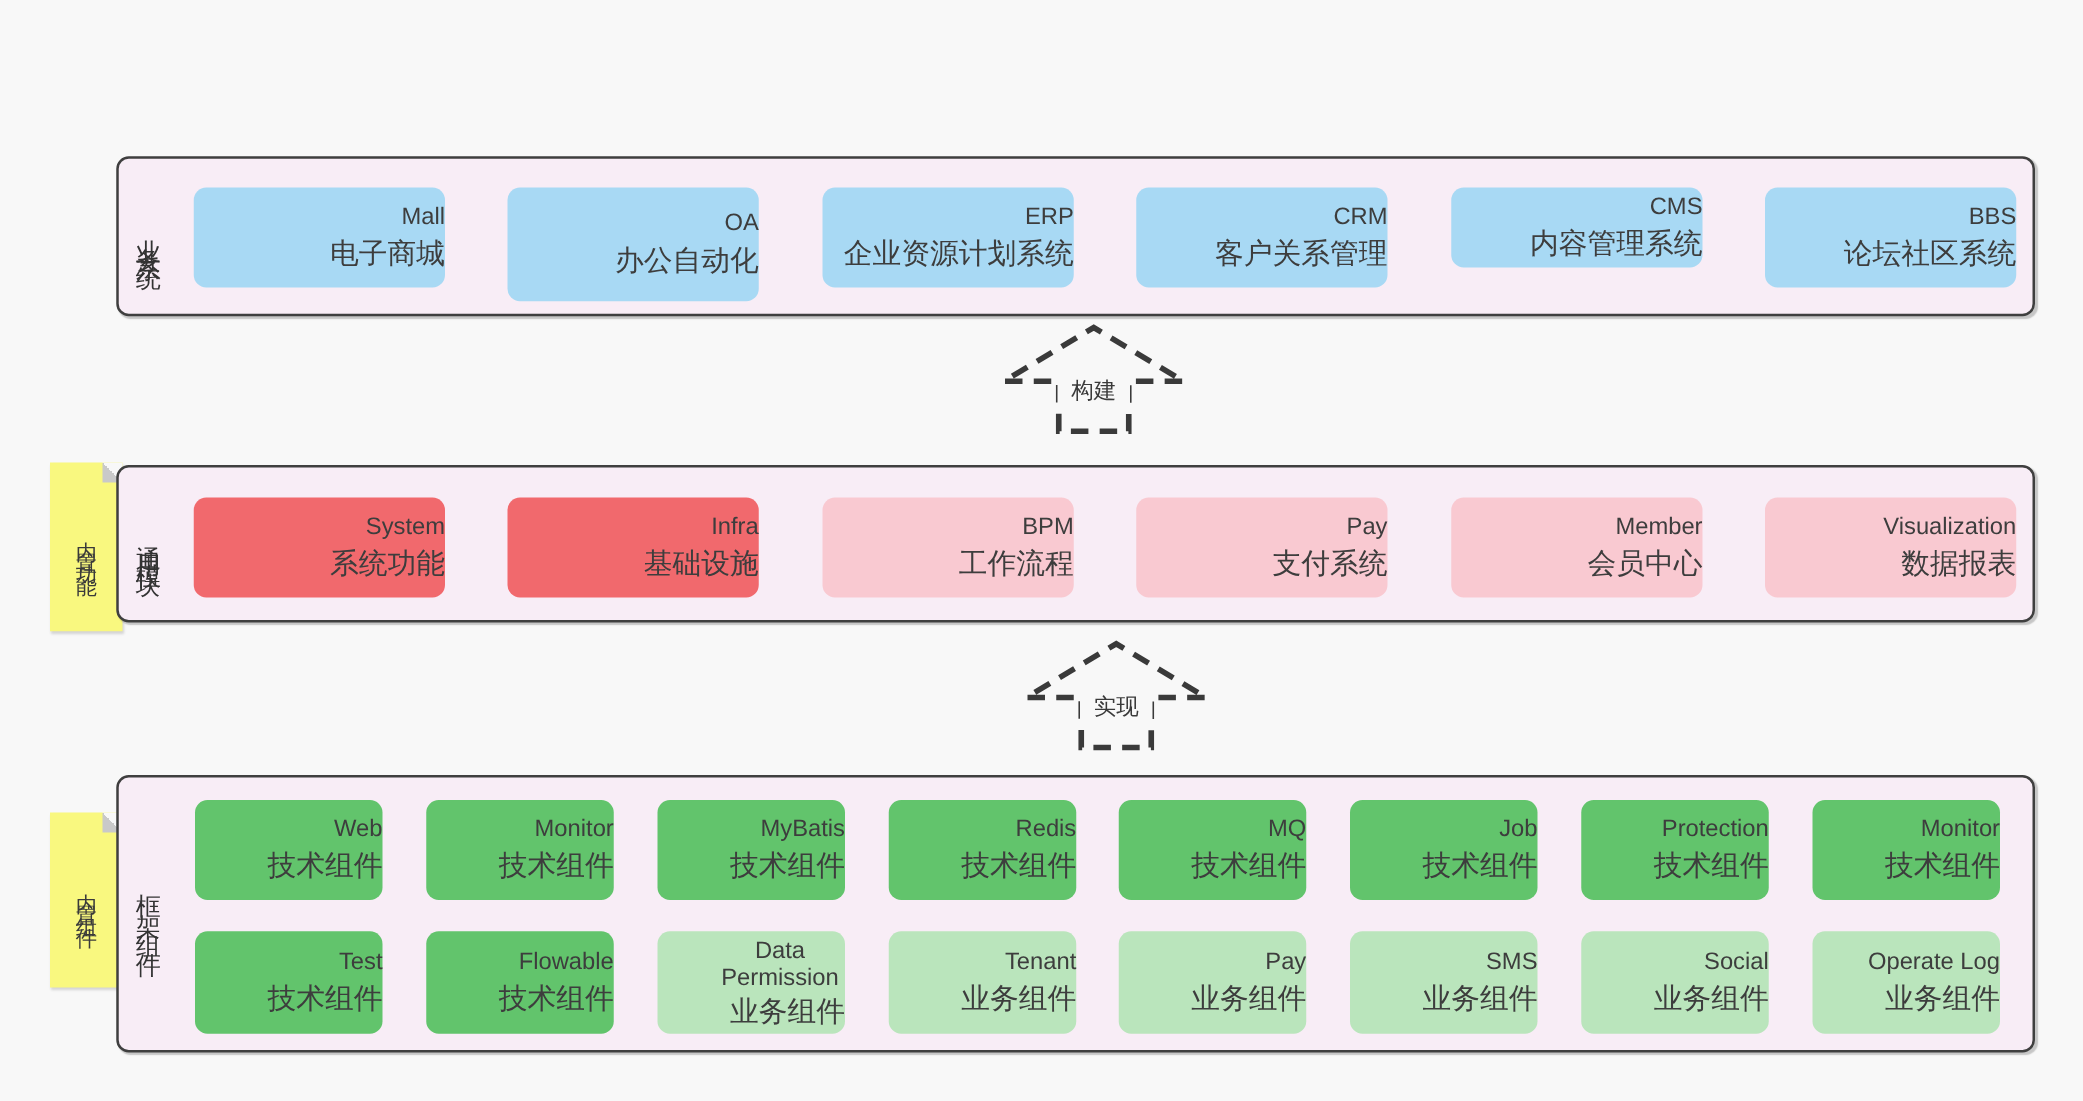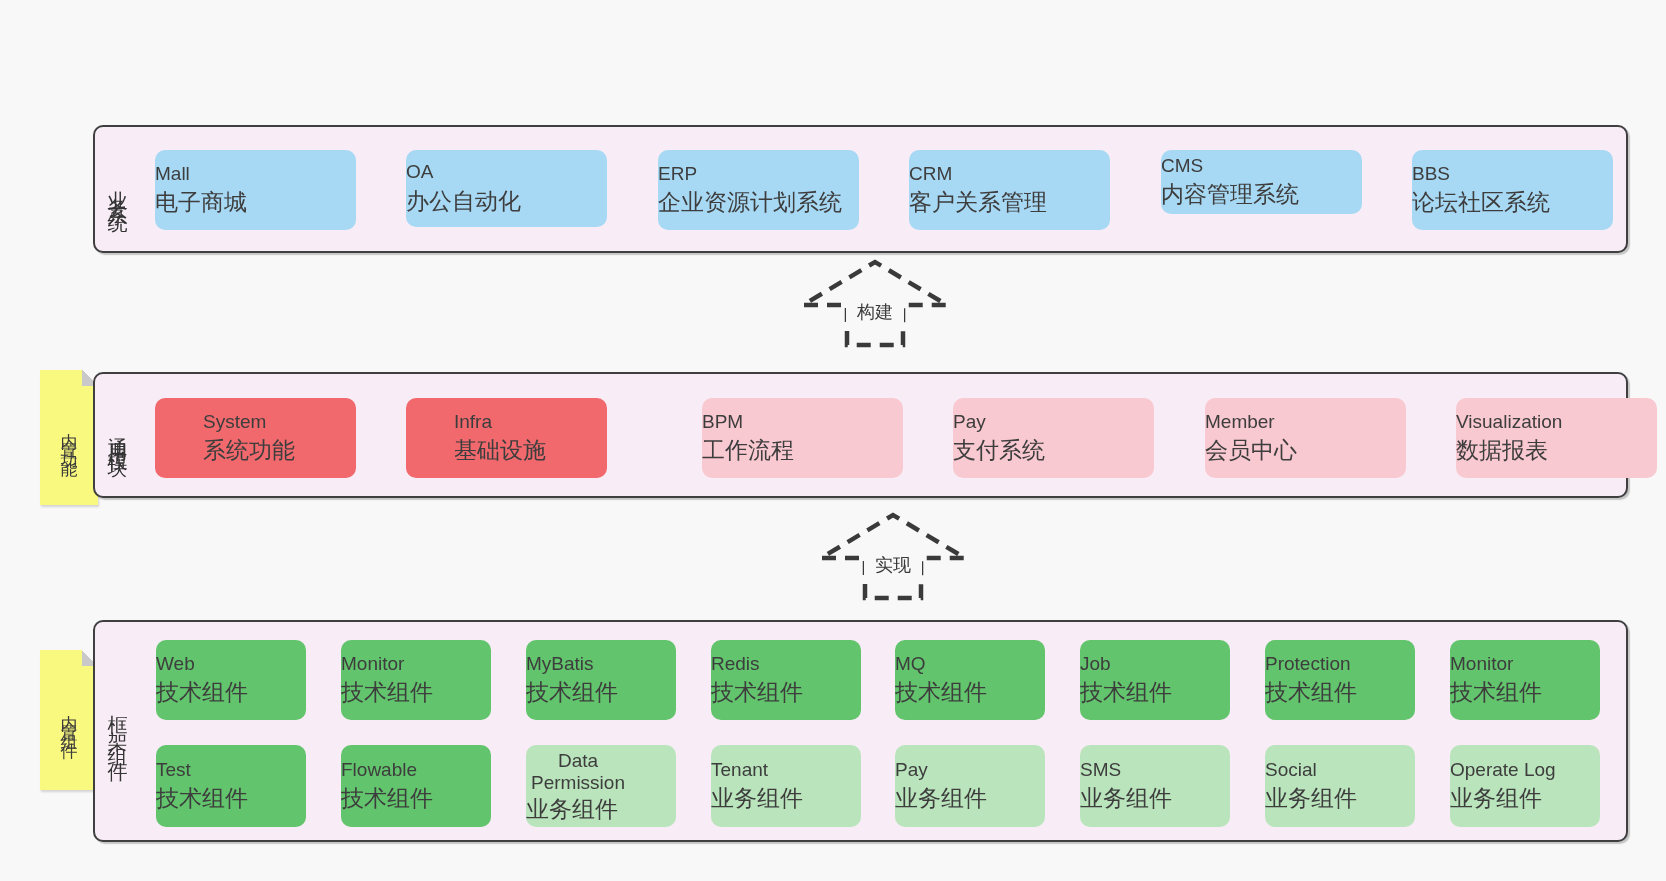--- a/index.html
+++ b/index.html
@@ -10,27 +10,27 @@
   .vlabel{writing-mode:vertical-rl;text-orientation:upright;}
   .panel-label{position:absolute;left:10px;top:50%;transform:translateY(-50%);
                font-size:20px;letter-spacing:7px;color:#333;}
   .panel-label.wide{letter-spacing:16px;}
   .sticky{position:absolute;background:#f9f87f;z-index:1;box-shadow:1px 2px 2px rgba(0,0,0,.15);}
   .fold{position:absolute;top:0;right:0;width:16px;height:16px;
         background:linear-gradient(to bottom left,#f8f8f8 0 50%,#c9c9c9 50% 100%);}
   .sticky-label{position:absolute;left:50%;top:50%;transform:translate(-50%,-50%);
                 font-size:17px;letter-spacing:9px;color:#3a3a3a;}
   .box{position:absolute;border-radius:10px;display:flex;flex-direction:column;
-       justify-content:center;align-items:flex-start;text-align:center;box-sizing:border-box;
+       justify-content:center;align-items:flex-end;text-align:center;box-sizing:border-box;
        line-height:1.3;}
   .box .en{font-size:19px;}
   .box .zh{font-size:23px;margin-top:2px;}
   .blue{background:#a8d9f4;}
   .red{background:#f1696d;padding-left:48px;}
-  .pink{background:#f9c9d1;margin-left:44px;}
+  .pink{background:#f9c9d1;}
   .green{background:#62c46c;}
   .lgreen{background:#bae5bc;}
   .wrap3{line-height:1.15;}
   .wrap3 .en{max-width:104px;}
   .arrow{position:absolute;z-index:1;overflow:visible;}
   .arrow-path{fill:none;stroke:#3a3a3a;stroke-width:4.5;stroke-dasharray:14 9;}
   .arrow-label-bg{fill:#f8f8f8;}
   .arrow-label{font-size:18px;fill:#3a3a3a;text-anchor:middle;
                font-family:"Liberation Sans","DejaVu Sans",sans-serif;}
 </style>
@@ -38,21 +38,21 @@
 <body>
 
 <div class="stage">
 
   <div class="panel" style="left:93px;top:125px;width:1535px;height:128px">
     <div class="vlabel panel-label">业务系统</div>
     <div class="box blue" style="left:60px;top:23px;width:201px;height:80px">
       <div class="en">Mall</div>
       <div class="zh">电子商城</div>
     </div>
-    <div class="box blue" style="left:311px;top:23px;width:201px;height:77px">
+    <div class="box blue" style="left:311px;top:23px;width:201px;height:91px">
       <div class="en">OA</div>
       <div class="zh">办公自动化</div>
     </div>
     <div class="box blue" style="left:563px;top:23px;width:201px;height:80px">
       <div class="en">ERP</div>
       <div class="zh">企业资源计划系统</div>
     </div>
     <div class="box blue" style="left:814px;top:23px;width:201px;height:80px">
       <div class="en">CRM</div>
       <div class="zh">客户关系管理</div>

